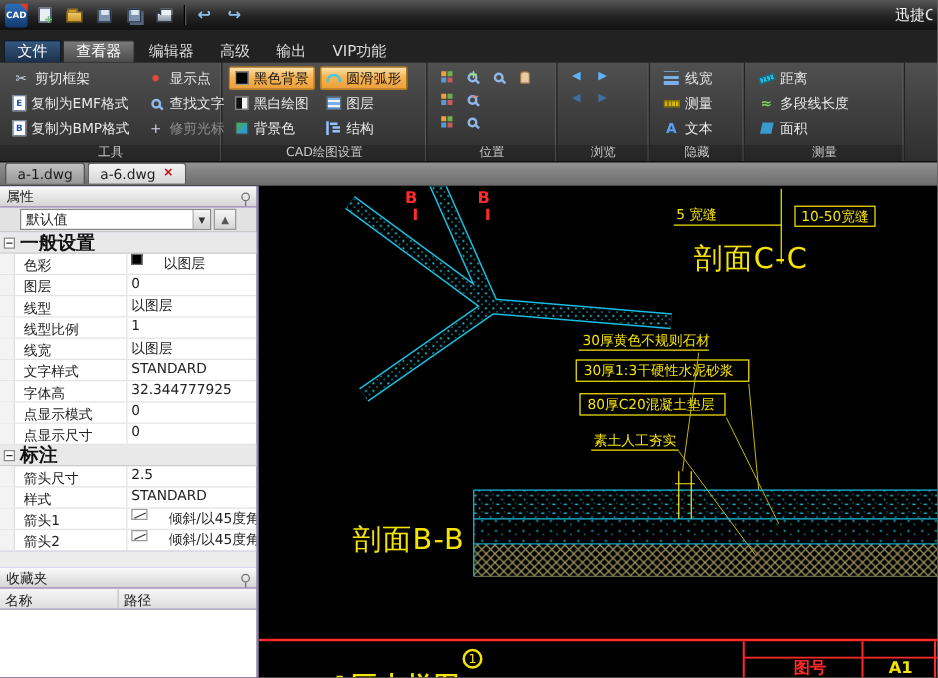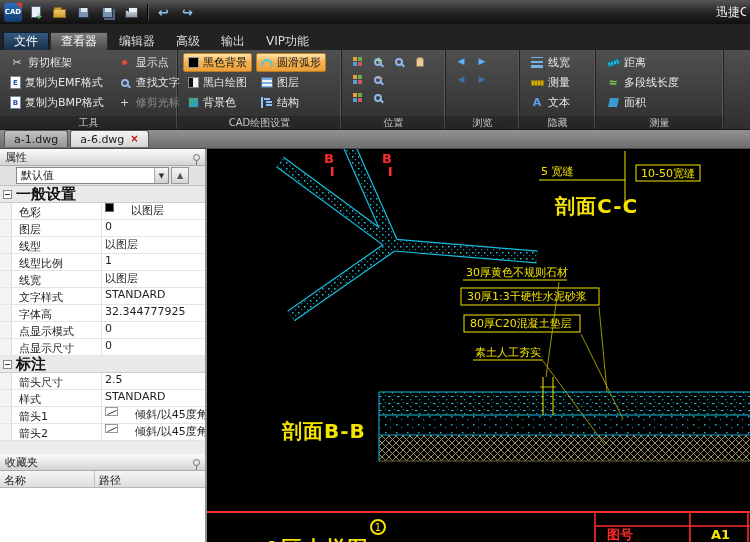--- a/index.html
+++ b/index.html
@@ -98,21 +98,21 @@
 .fcol1{width:95px;padding:2px 4px 0;border-right:1px solid #c2c2c2}
 .fcol2{flex:1;padding:2px 4px 0}
 .fbody{flex:1;background:#fff}
 
 
 .canvas{position:relative;flex:1;background:#000;overflow:hidden}
 .canvas svg{position:absolute;left:0;top:0}
 .ct{position:absolute;white-space:nowrap;line-height:1.1}
 .yl{color:#f5e400}
 .rd{color:#ff2a2a}
-.big{font-size:20px;font-weight:bold;letter-spacing:1px}
+.big{font-size:23px;font-weight:normal;letter-spacing:1px}
 .med{font-size:11px}
 .circ1{position:absolute;width:16px;height:16px;border:2px solid #f5e400;border-radius:50%;color:#f5e400;font-size:10px;display:flex;align-items:center;justify-content:center}
 </style>
 </head>
 <body>
 
 <div class="app">
 
   <div class="titlebar">
     <div class="logo">CAD</div>
@@ -551,17 +551,17 @@
       <div class="ct yl med" style="left:260px;top:142px">30厚1:3干硬性水泥砂浆</div>
       <div class="ct yl med" style="left:263px;top:169px">80厚C20混凝土垫层</div>
       <div class="ct yl med" style="left:268px;top:198px">素土人工夯实</div>
 
       <div class="ct yl big" style="left:75px;top:271px">剖面B-B</div>
 
       <div class="ct yl" style="left:57px;top:388px;font-size:20px;font-weight:bold;letter-spacing:2px">A区大样图</div>
       <div class="circ1" style="left:163px;top:370px">
           <span>1</span>
         </div>
-      <div class="ct rd" style="left:400px;top:379px;font-size:13px;font-weight:bold">图号</div>
+      <div class="ct rd" style="left:428px;top:379px;font-size:13px;font-weight:bold">图号</div>
       <div class="ct yl" style="left:504px;top:379px;font-size:13px;font-weight:bold">A1</div>
     </div>
   </div>
 </div>
 
 </body></html>

